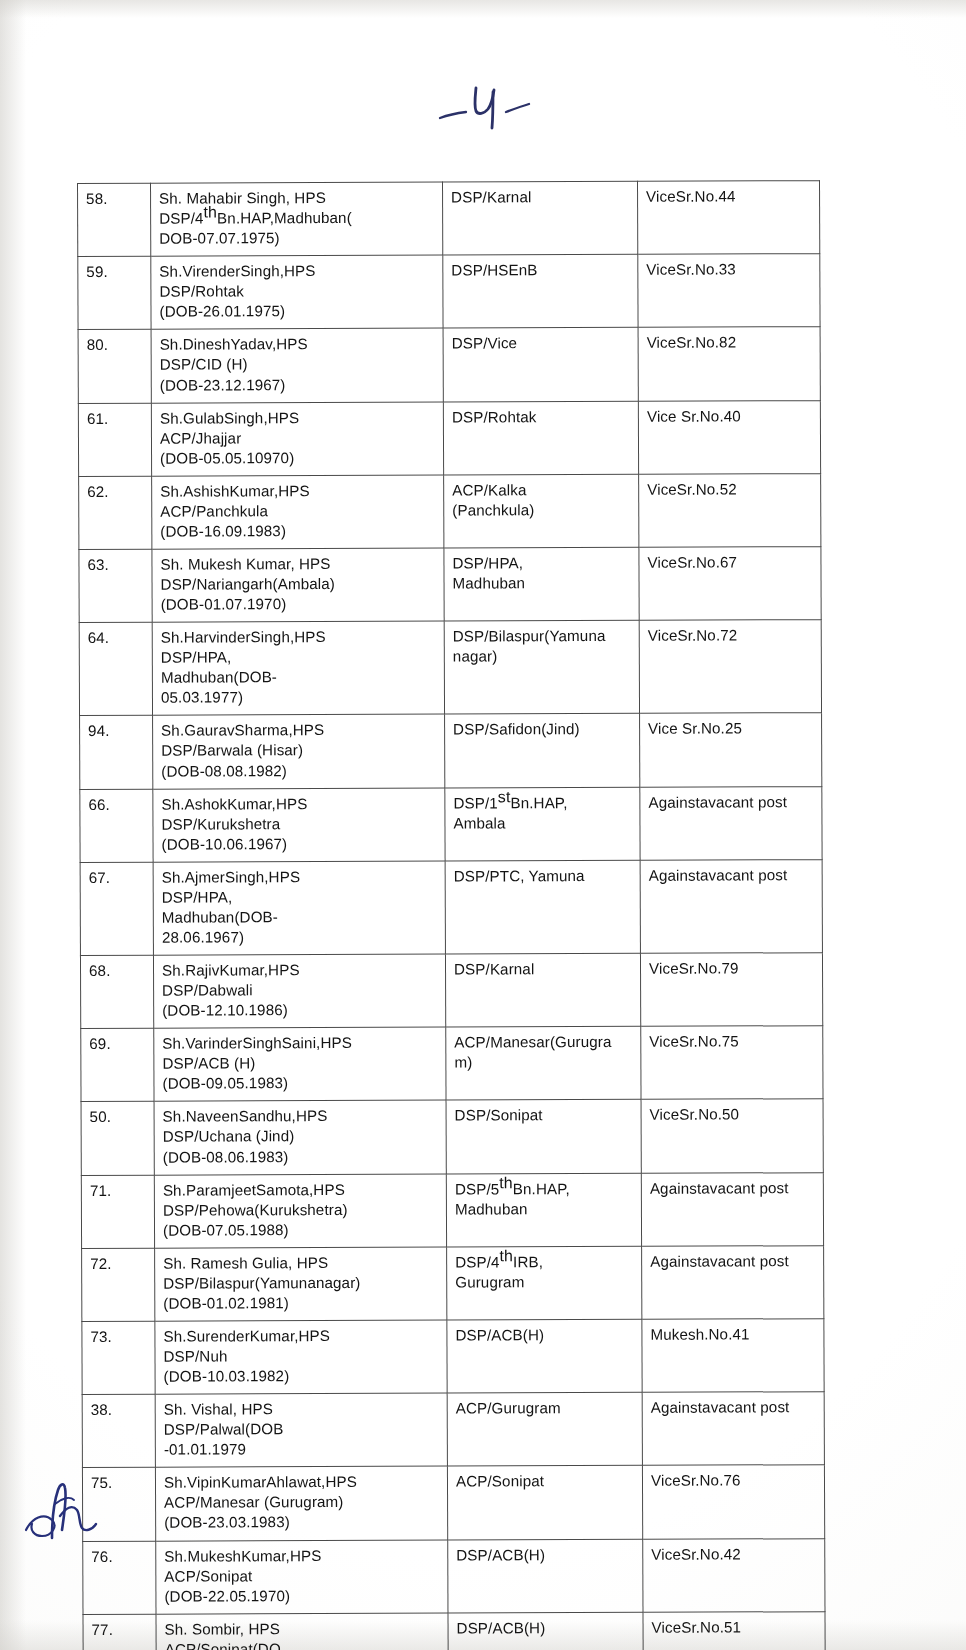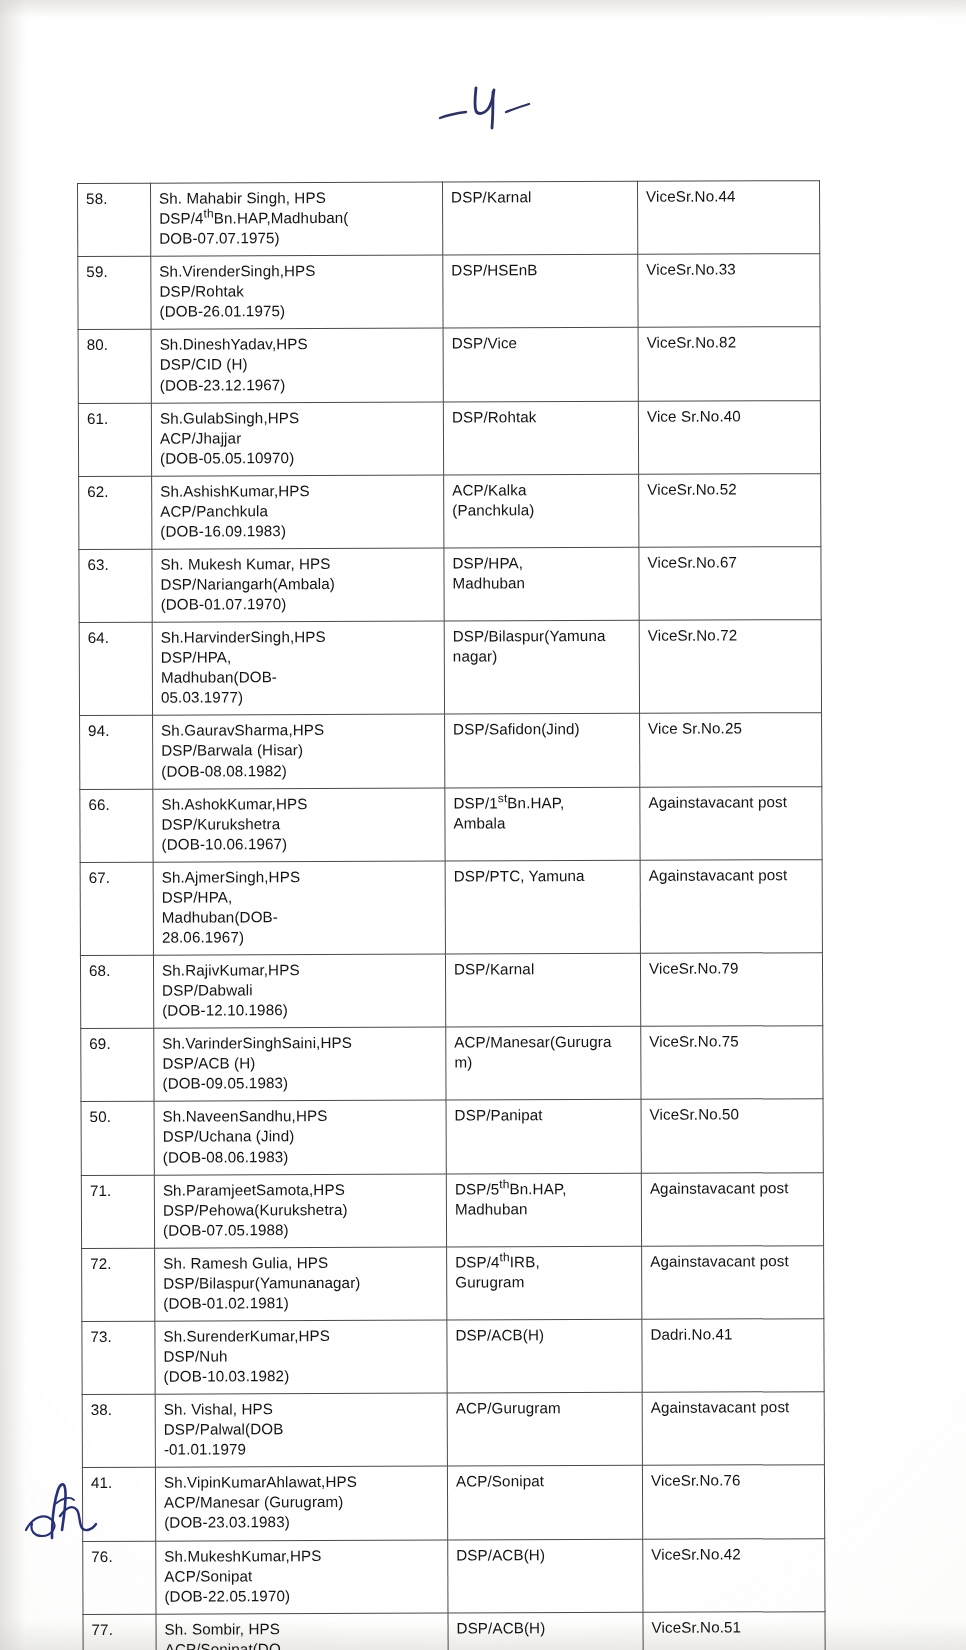--- a/index.html
+++ b/index.html
@@ -96,21 +96,21 @@
     text-align: left;
     padding-left: 10px;
     padding-top: 10px;
     font-size: 15.2px;
   }
   td.cell-post, td.cell-rem {
     padding-top: 4px;
   }
   .line { display: block; white-space: pre-wrap; }
   sup {
-    font-size: 12px;
+    font-size: 16px;
     vertical-align: super;
     line-height: 0;
   }
 </style>
 </head>
 <body>
 
 <div class="page">
 
   <div class="edge-shade-left"></div>
@@ -311,21 +311,21 @@
             </td>
           </tr>
           <tr>
             <td class="cell-sn">50.</td>
             <td class="cell-name">
               <span class="line">Sh.NaveenSandhu,HPS</span>
               <span class="line">DSP/Uchana (Jind)</span>
               <span class="line">(DOB-08.06.1983)</span>
             </td>
             <td class="cell-post">
-              <span class="line">DSP/Panipat</span>
+              <span class="line">DSP/Sonipat</span>
             </td>
             <td class="cell-rem">
               <span class="line">ViceSr.No.50</span>
             </td>
           </tr>
           <tr>
             <td class="cell-sn">71.</td>
             <td class="cell-name">
               <span class="line">Sh.ParamjeetSamota,HPS</span>
               <span class="line">DSP/Pehowa(Kurukshetra)</span>
@@ -358,39 +358,39 @@
             <td class="cell-sn">73.</td>
             <td class="cell-name">
               <span class="line">Sh.SurenderKumar,HPS</span>
               <span class="line">DSP/Nuh</span>
               <span class="line">(DOB-10.03.1982)</span>
             </td>
             <td class="cell-post">
               <span class="line">DSP/ACB(H)</span>
             </td>
             <td class="cell-rem">
-              <span class="line">Dadri.No.41</span>
+              <span class="line">Mukesh.No.41</span>
             </td>
           </tr>
           <tr>
             <td class="cell-sn">38.</td>
             <td class="cell-name">
               <span class="line">Sh. Vishal, HPS</span>
               <span class="line">DSP/Palwal(DOB</span>
               <span class="line">-01.01.1979</span>
             </td>
             <td class="cell-post">
               <span class="line">ACP/Gurugram</span>
             </td>
             <td class="cell-rem">
               <span class="line">Againstavacant post</span>
             </td>
           </tr>
           <tr>
-            <td class="cell-sn">41.</td>
+            <td class="cell-sn">75.</td>
             <td class="cell-name">
               <span class="line">Sh.VipinKumarAhlawat,HPS</span>
               <span class="line">ACP/Manesar (Gurugram)</span>
               <span class="line">(DOB-23.03.1983)</span>
             </td>
             <td class="cell-post">
               <span class="line">ACP/Sonipat</span>
             </td>
             <td class="cell-rem">
               <span class="line">ViceSr.No.76</span>

